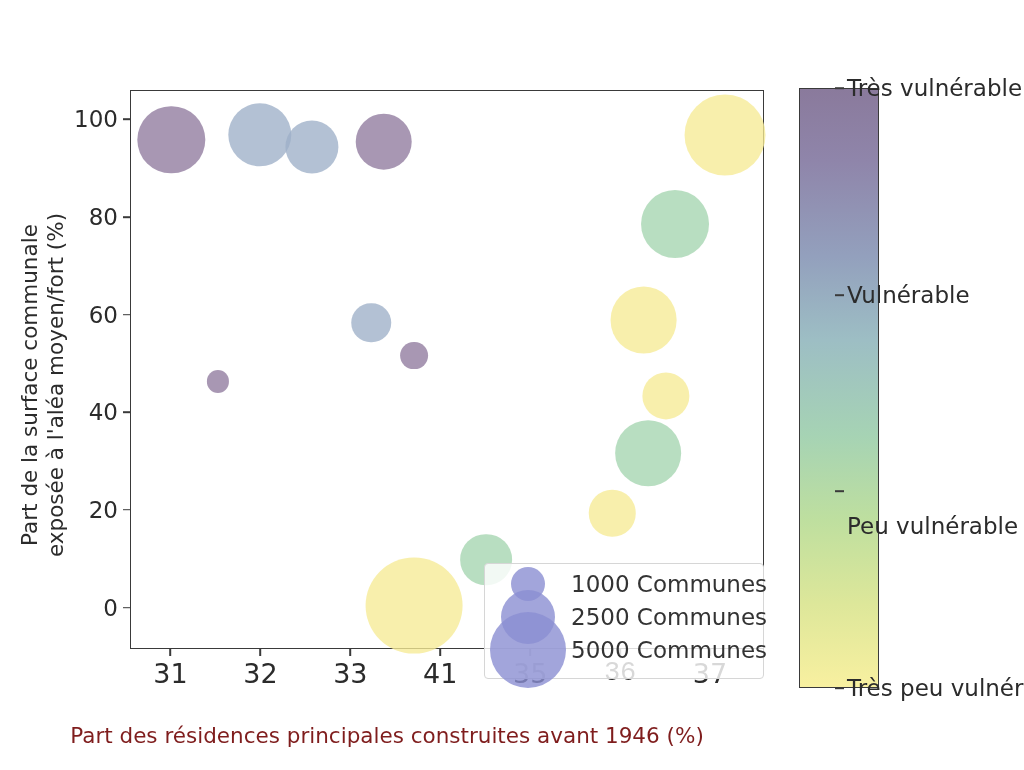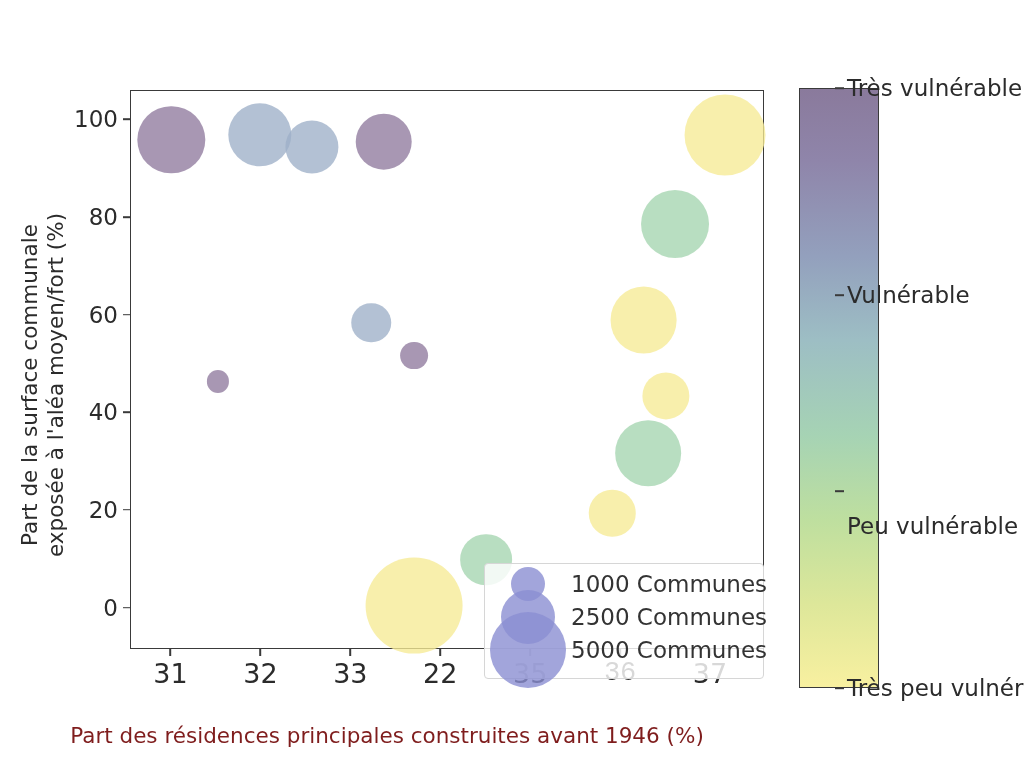--- a/index.html
+++ b/index.html
@@ -187,21 +187,21 @@
   </div>
 
   <div id="xticks-layer">
       <div class="tick-x" style="left: 170.468px;"></div>
       <div class="tick-x-label" style="left: 170.468px;">31</div>
       <div class="tick-x" style="left: 260.397px;"></div>
       <div class="tick-x-label" style="left: 260.397px;">32</div>
       <div class="tick-x" style="left: 350.326px;"></div>
       <div class="tick-x-label" style="left: 350.326px;">33</div>
       <div class="tick-x" style="left: 440.255px;"></div>
-      <div class="tick-x-label" style="left: 440.255px;">22</div>
+      <div class="tick-x-label" style="left: 440.255px;">41</div>
       <div class="tick-x" style="left: 530.184px;"></div>
       <div class="tick-x-label" style="left: 530.184px;">35</div>
       <div class="tick-x" style="left: 620.113px;"></div>
       <div class="tick-x-label" style="left: 620.113px; font-family: Liberation Mono, monospace;">36</div>
       <div class="tick-x" style="left: 710.043px;"></div>
       <div class="tick-x-label" style="left: 710.043px;">37</div>
     </div>
   <div id="yticks-layer">
       <div class="tick-y" style="top: 607.502px;"></div>
       <div class="tick-y-label" style="top: 607.502px; right: 906px;">0</div>

